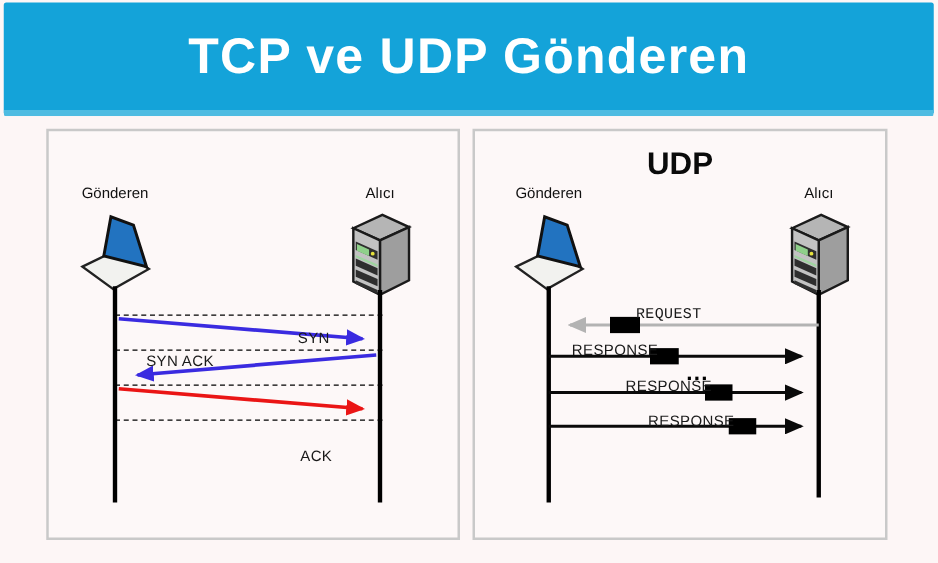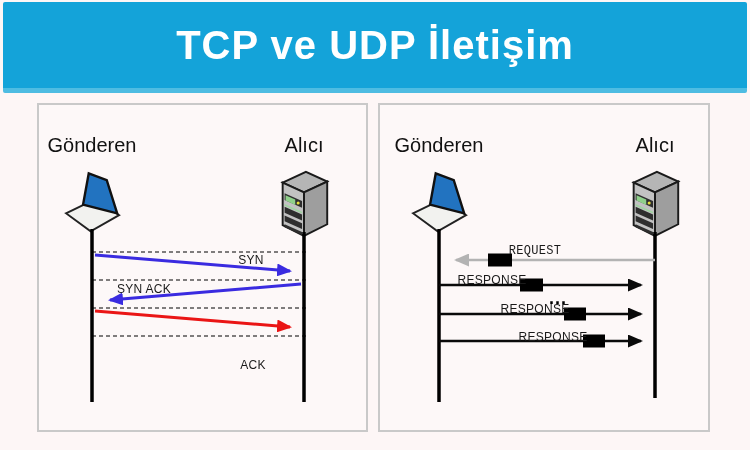--- a/index.html
+++ b/index.html
@@ -12,39 +12,39 @@
     display:flex;align-items:center;justify-content:center;}
   .title-bar h1{margin:0;color:#ffffff;font-size:40px;font-weight:700;letter-spacing:1px;}
 
   
   .panel{position:absolute;top:103px;width:327px;height:325px;
     background:#fdf8f8;border:2px solid #c9c9c9;}
   .panel.tcp{left:37px;}
   .panel.udp{left:378px;width:328px;}
   .panel-title{position:absolute;top:12px;left:0;right:0;text-align:center;
     font-size:25px;font-weight:700;color:#0a0a0a;}
-  .actor-label{position:absolute;top:29px;transform:translateX(-50%);
-    font-size:20px;font-weight:500;color:#111;white-space:nowrap;}
+  .actor-label{position:absolute;top:42px;transform:translateX(-50%);
+    font-size:12px;font-weight:500;color:#111;white-space:nowrap;}
 
   .icon{position:absolute;}
   .diagram{position:absolute;left:0;top:0;width:327px;height:325px;}
   .panel.udp .diagram{width:328px;}
 
   .msg-label{position:absolute;transform:translateX(-50%);font-size:12px;
     color:#1a1a1a;white-space:nowrap;letter-spacing:.3px;}
   .dots{position:absolute;transform:translateX(-50%);font-size:18px;
     font-weight:700;color:#000;letter-spacing:1px;line-height:10px;}
 </style>
 </head>
 <body>
 
 <div class="page">
 
   <div class="title-bar">
-    <h1>TCP ve UDP İletişim</h1>
+    <h1>TCP ve UDP Gönderen</h1>
   </div>
 
   <div class="panel tcp">
     <span class="actor-label" style="left:53px;">Gönderen</span>
     <span class="actor-label" style="left:265px;">Alıcı</span>
 
     <svg class="icon" style="left:18px;top:58px;" width="72" height="74" viewBox="0 0 75 78">
       <polygon points="9,53 40,38 65,55 35,72" fill="#f2f2ef" stroke="#222" stroke-width="2"></polygon>
       <polygon points="27,44 33,11 52,18 63,53" fill="#2273c0" stroke="#111" stroke-width="2.5"></polygon>
     </svg>
@@ -77,26 +77,27 @@
       <line x1="53" y1="147" x2="268" y2="147" stroke="#000" stroke-width="1" stroke-dasharray="4 3"></line>
       <line x1="53" y1="175" x2="268" y2="175" stroke="#000" stroke-width="1" stroke-dasharray="4 3"></line>
       <line x1="53" y1="203" x2="268" y2="203" stroke="#000" stroke-width="1" stroke-dasharray="4 3"></line>
       <line x1="53" y1="231" x2="268" y2="231" stroke="#000" stroke-width="1" stroke-dasharray="4 3"></line>
 
       <line x1="56" y1="150" x2="251" y2="166" stroke="#3a2be0" stroke-width="3" marker-end="url(#mBlue)"></line>
       <line x1="262" y1="179" x2="71" y2="195" stroke="#3a2be0" stroke-width="3" marker-end="url(#mBlue)"></line>
       <line x1="56" y1="206" x2="251" y2="222" stroke="#ea1515" stroke-width="3" marker-end="url(#mRed)"></line>
     </svg>
 
-    <span class="msg-label" style="left:212px;top:148px;">SYN</span>
+    <span class="msg-label" style="left:212px;top:158px;">SYN</span>
     <span class="msg-label" style="left:105px;top:177px;">SYN ACK</span>
     <span class="msg-label" style="left:214px;top:205px;margin-top:48px;">ACK</span>
   </div>
 
   <div class="panel udp">
+    <div class="panel-title">UDP</div>
     <span class="actor-label" style="left:59px;">Gönderen</span>
     <span class="actor-label" style="left:275px;">Alıcı</span>
 
     <svg class="icon" style="left:24px;top:58px;" width="72" height="74" viewBox="0 0 75 78">
       <polygon points="9,53 40,38 65,55 35,72" fill="#f2f2ef" stroke="#222" stroke-width="2"></polygon>
       <polygon points="27,44 33,11 52,18 63,53" fill="#2273c0" stroke="#111" stroke-width="2.5"></polygon>
     </svg>
 
     <svg class="icon" style="left:243px;top:57px;" width="62" height="78" viewBox="0 0 64 80">
       <polygon points="11,21 35,10 57,20 33,31" fill="#b5b5b5" stroke="#1a1a1a" stroke-width="2"></polygon>

